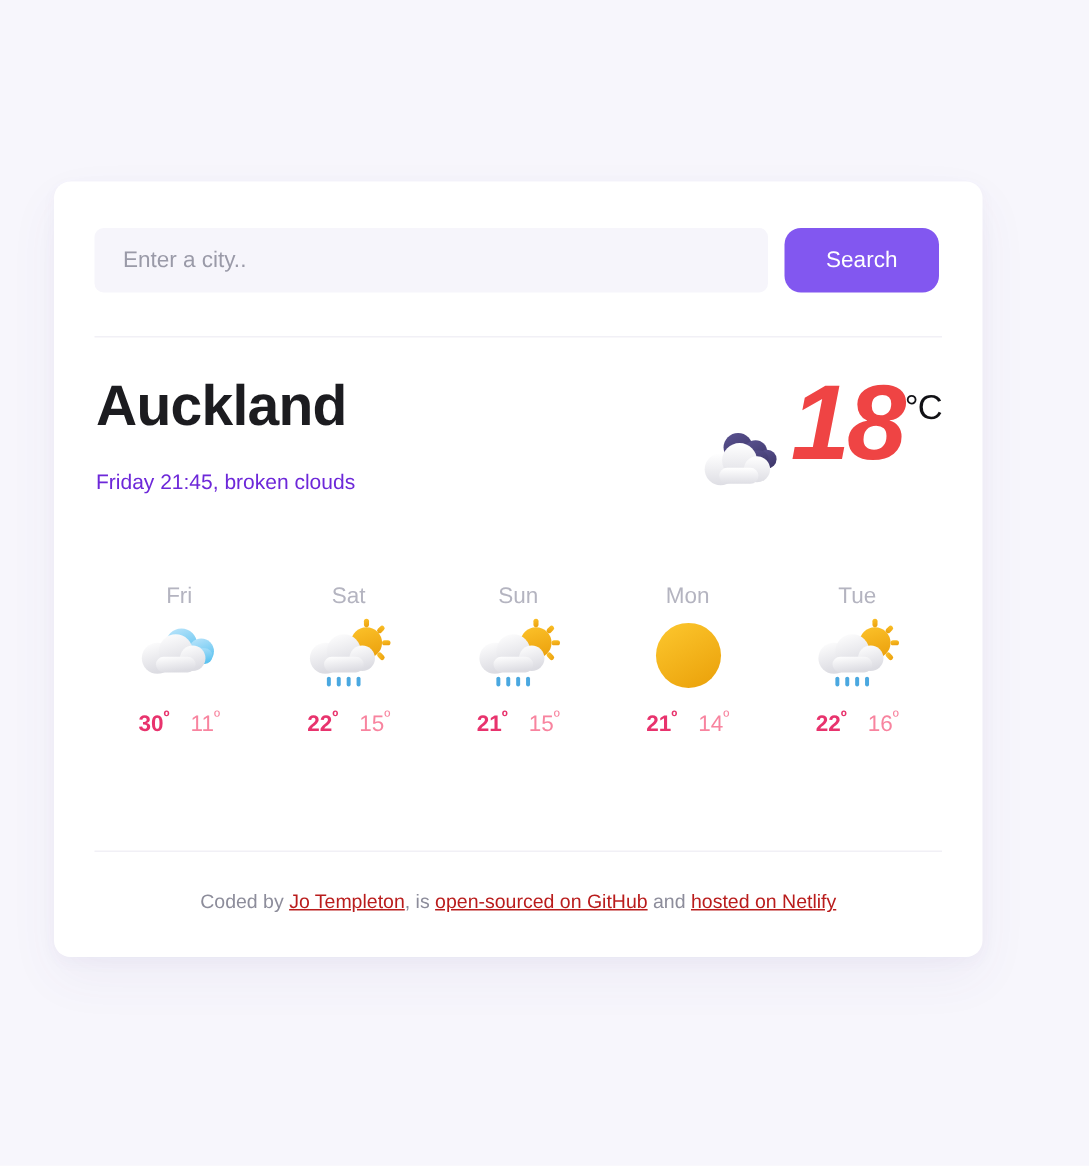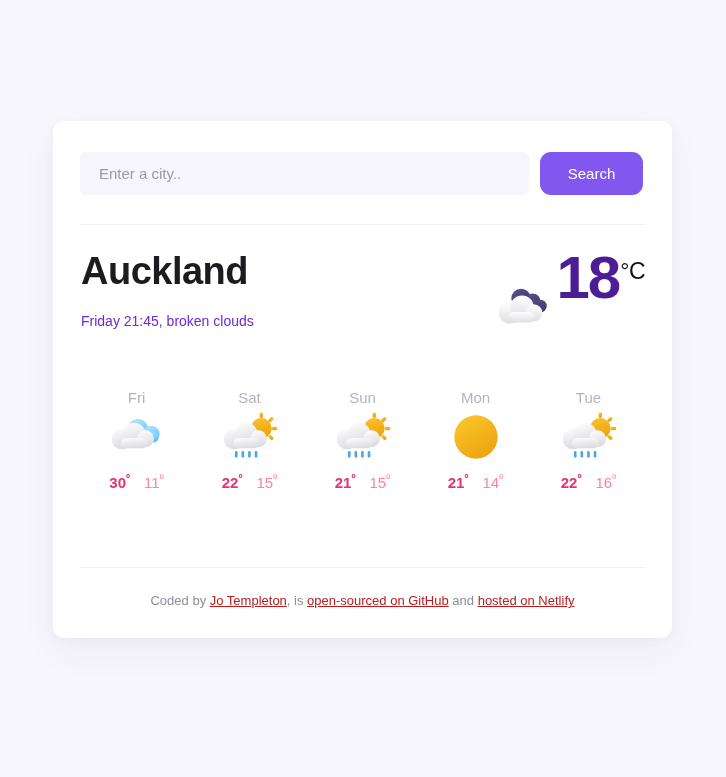--- a/index.html
+++ b/index.html
@@ -10,21 +10,21 @@
     font-family: "Liberation Sans", sans-serif;
     overflow: hidden;
   }
   .app-wrap {
     position: relative;
     width: 726px;
     height: 777px;
   }
   .weather-card {
     position: absolute;
-    left: 53px;
+    left: 36px;
     top: 121px;
     width: 619px;
     height: 517px;
     background: #ffffff;
     border-radius: 11px;
     box-shadow: 0 14px 34px rgba(90, 80, 150, 0.055),
                 0 3px 10px rgba(90, 80, 150, 0.04);
   }
   
   .search-row {
@@ -108,25 +108,26 @@
     display: flex;
     align-items: flex-start;
   }
   .current-icon {
     width: 62px;
     height: 62px;
     margin-top: 28px;
     margin-right: 2px;
   }
   .temp-value {
-    font-size: 60px;
+    font-size: 71px;
     font-weight: bold;
-    color: #4c1d95;
+    color: #ef4444;
     line-height: 0.95;
     letter-spacing: -2px;
+    font-style: italic;
   }
   .temp-unit {
     font-size: 23px;
     color: #111115;
     margin-top: 9px;
     margin-left: 1px;
     letter-spacing: -0.5px;
   }
 
   

